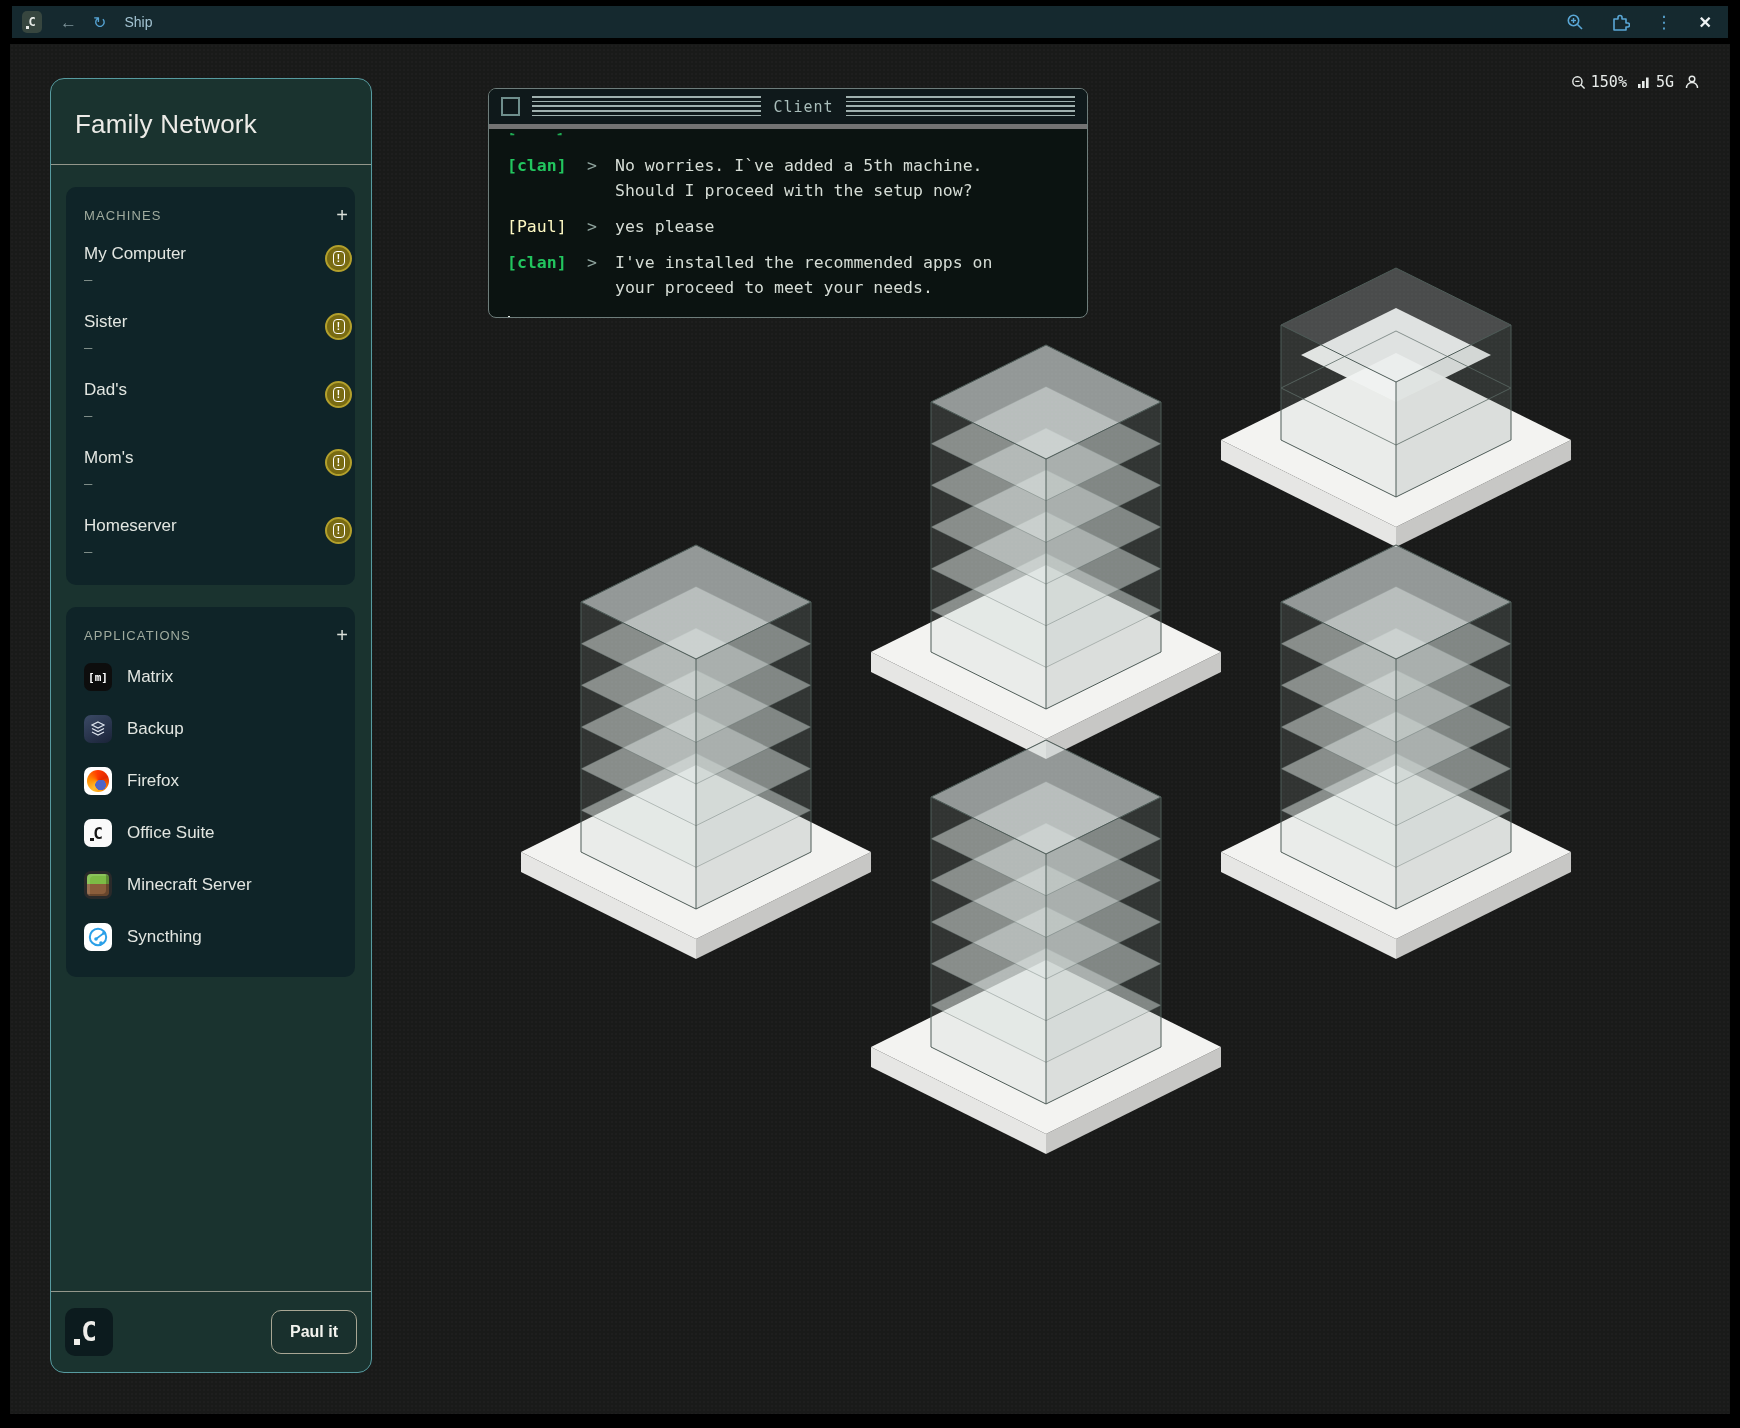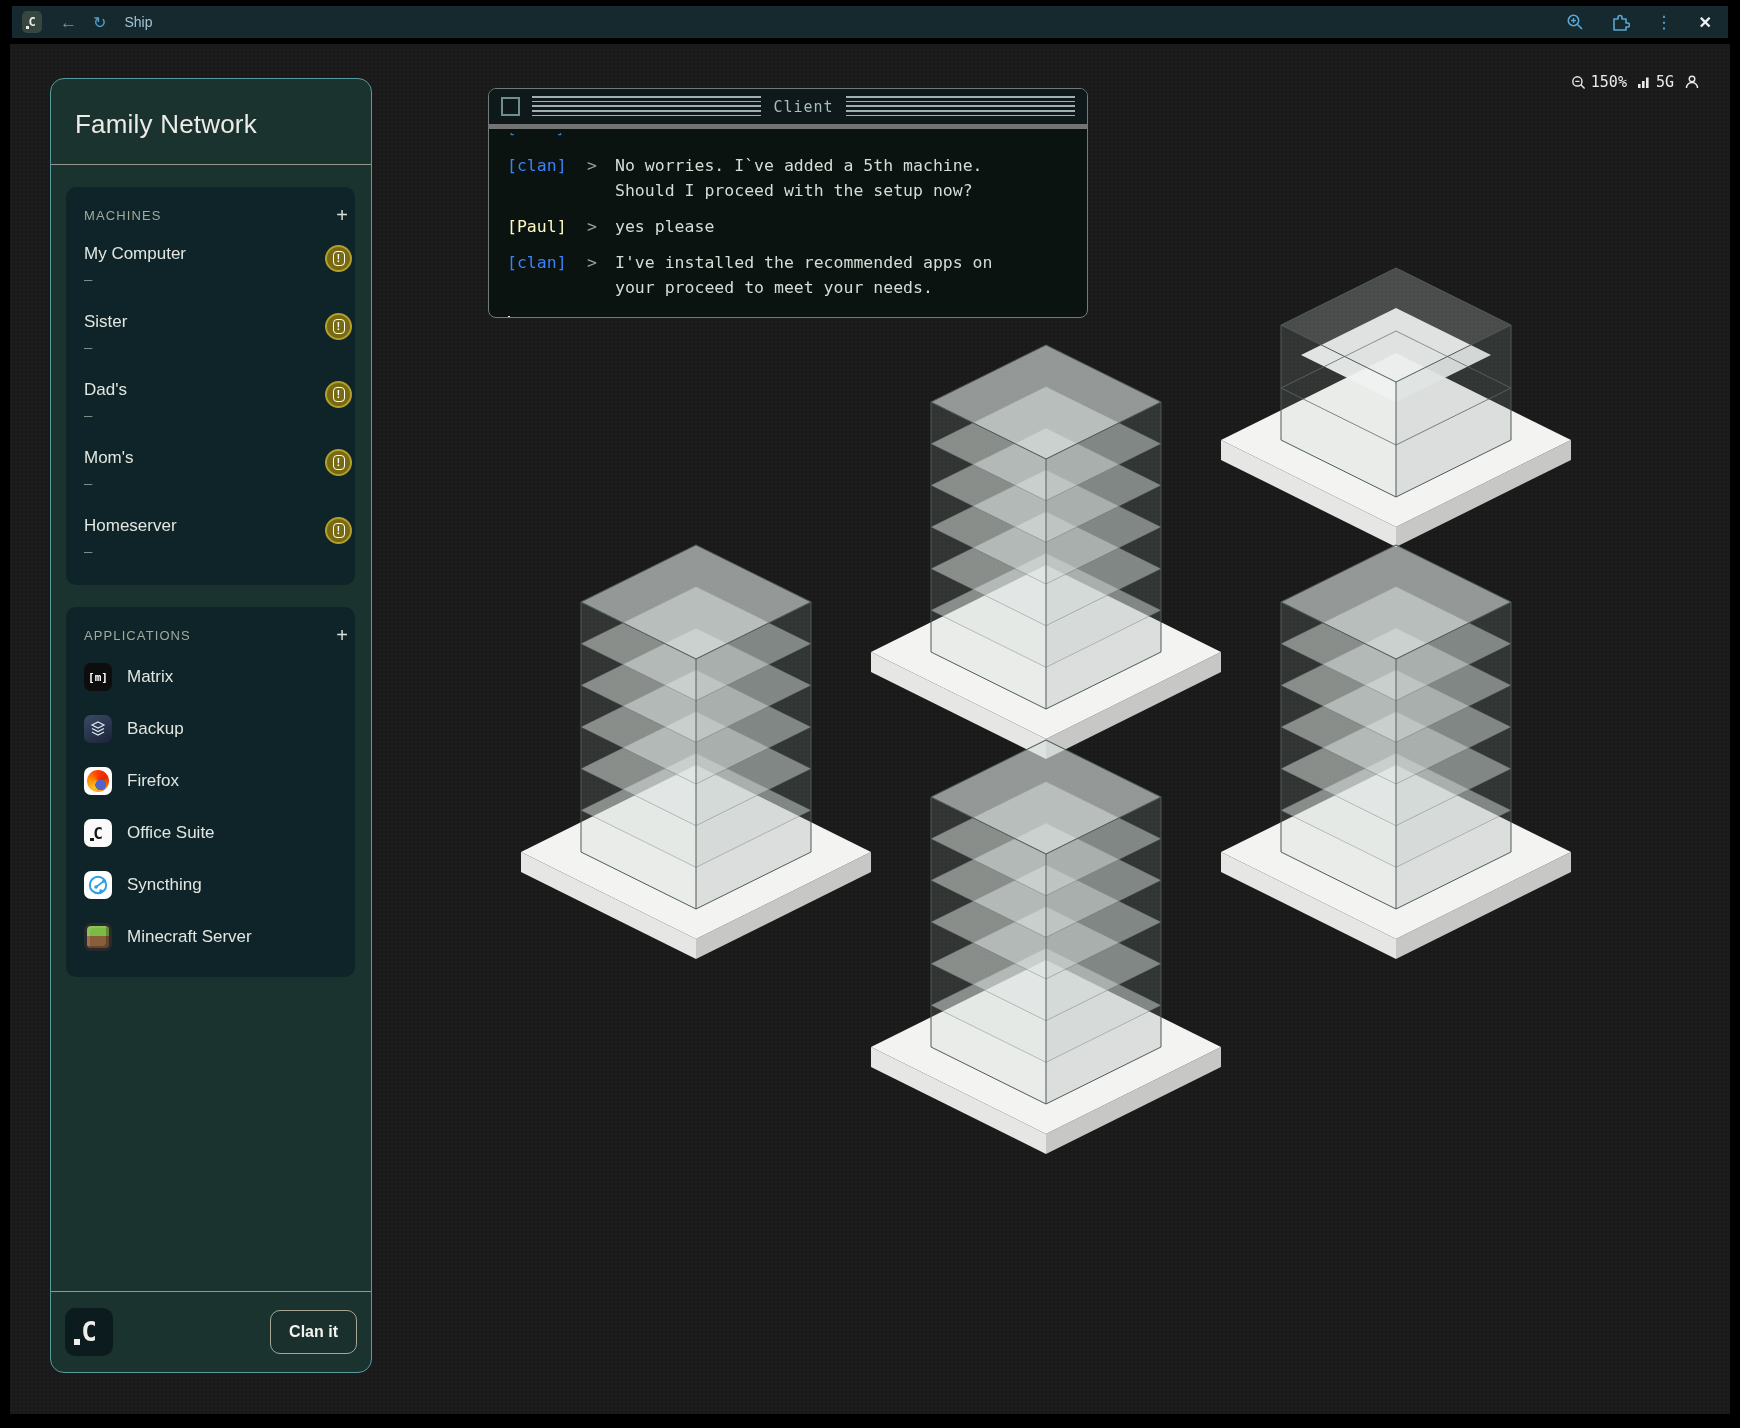--- a/index.html
+++ b/index.html
@@ -81,21 +81,21 @@
   .term-titlebar{height:35px;background:#0f191b;border-bottom:5px solid #737373;display:flex;align-items:center;}
   .term-sq{width:19px;height:19px;box-sizing:border-box;border:2px solid #6f8f8d;margin-left:12px;flex:0 0 auto;}
   .term-stripes{flex:1;height:21px;margin:0 12px;
         background:repeating-linear-gradient(to bottom,#9fb0ae 0 1.5px,transparent 1.5px 4.7px);}
   .term-title{color:#a9bdba;font-size:15px;letter-spacing:1px;}
   .term-body{padding:4px 14px 0 18px;}
   .clip-row{height:9px;overflow:hidden;opacity:.85;}
   .clip-row .inner{transform:translateY(-15px);display:block;}
   .trow{display:flex;margin-top:11px;font-size:16.5px;line-height:25px;}
   .sender{width:62px;flex:0 0 auto;}
-  .sender.green{color:#3b82f6;}
+  .sender.green{color:#22c55e;font-weight:bold;}
   .sender.blue{color:#fef9c3;}
   .arrow{width:46px;flex:0 0 auto;text-align:center;color:#8fa49e;}
   .mtext{color:#d6ddd6;white-space:pre-wrap;}
   .cursor{width:2px;height:20px;background:#e8ece9;margin:16px 0 0 1px;}
 
   
   #machines-layer{position:absolute;left:0;top:0;width:1740px;height:1428px;z-index:5;pointer-events:none;}
   #machines-layer .machine{position:absolute;pointer-events:auto;}
 </style>
 </head>
@@ -355,36 +355,36 @@
       <div class="appicon ic-firefox">
           <div class="ff"></div>
         </div>
       <span class="app-label">Firefox</span>
     </div>
     <div class="app-item">
       <div class="appicon ic-office"></div>
       <span class="app-label">Office Suite</span>
     </div>
     <div class="app-item">
+      <div class="appicon ic-mc">
+          <div class="block"></div>
+        </div>
+      <span class="app-label">Minecraft Server</span>
+    </div>
+    <div class="app-item">
       <div class="appicon ic-sync">
         <svg width="22" height="22" viewBox="0 0 22 22">
           <circle cx="11" cy="11" r="8.2" fill="none" stroke="#2ba0e8" stroke-width="2"></circle>
           <path d="M17 7 L9 13" stroke="#2ba0e8" stroke-width="1.6"></path>
           <circle cx="17" cy="7" r="1.8" fill="#2ba0e8"></circle>
           <circle cx="9" cy="13" r="1.8" fill="#2ba0e8"></circle>
           <circle cx="14" cy="17" r="1.8" fill="#2ba0e8"></circle>
         </svg>
       </div>
       <span class="app-label">Syncthing</span>
     </div>
-    <div class="app-item">
-      <div class="appicon ic-mc">
-          <div class="block"></div>
-        </div>
-      <span class="app-label">Minecraft Server</span>
-    </div>
   </div>
 
   <div class="sb-footer">
     <div class="clan-logo"></div>
-    <button class="ship-btn">Clan it</button>
+    <button class="ship-btn">Paul it</button>
   </div>
 </div>
 
 </body></html>

